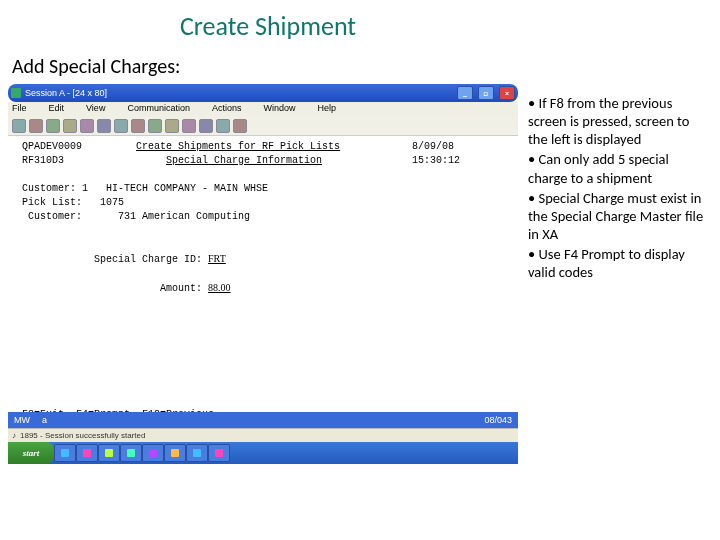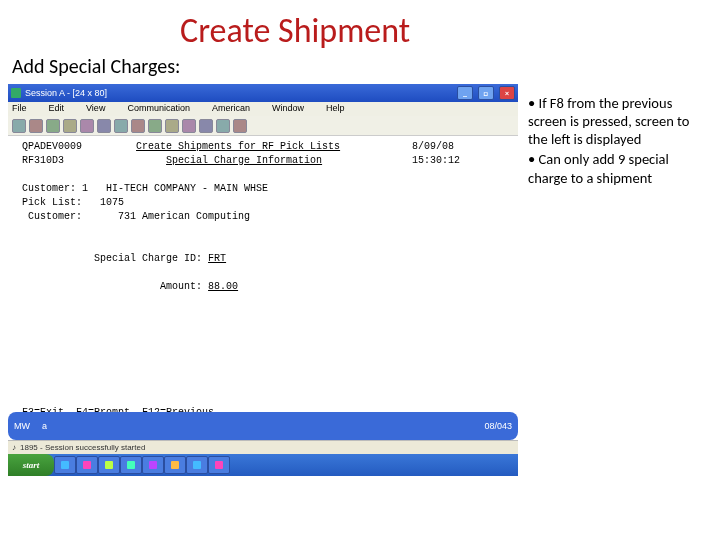--- a/index.html
+++ b/index.html
@@ -1,37 +1,37 @@
 <!DOCTYPE html>
 <html><head>
 <meta charset="utf-8">
 <style>
   * { box-sizing: border-box; margin: 0; padding: 0; }
   body { width: 720px; height: 540px; background: #fff; font-family: Calibri, Arial, sans-serif; position: relative; }
-  .slide-title { font-size: 34px; font-weight: 400; position: absolute; top: 10px; left: 180px; color: #b91c1c; }
+  .slide-title { font-size: 26px; font-weight: 400; position: absolute; top: 10px; left: 180px; color: #0f766e; }
   .slide-subtitle { font-size: 20px; position: absolute; top: 54px; left: 12px; color: #000; text-align: right; }
   .screenshot-wrap { position: absolute; top: 84px; left: 8px; width: 510px; }
-  .win-titlebar { height: 18px; background: linear-gradient(#3a6ad8, #1e4cc0); display: flex; align-items: center; padding: 0 3px; gap: 4px; }
+  .win-titlebar { height: 18px; background: linear-gradient(#3a6ad8, #1e4cc0); display: flex; align-items: center; padding: 0 3px; gap: 4px; border-radius: 8px; }
   .win-titlebar .tbicon { width: 10px; height: 10px; background: #3a6; border-radius: 1px; }
   .win-titlebar .title { color: #fff; font-size: 9px; font-family: Tahoma, sans-serif; }
   .win-titlebar .spacer { flex: 1; }
   .win-btn { width: 16px; height: 14px; background: #6fa3f0; border: 1px solid #2a4ea0; border-radius: 2px; display: flex; align-items: center; justify-content: center; color: #fff; font-size: 8px; font-weight: bold; margin-left: 1px; }
   .win-btn.close { background: #d44; }
   .menubar { height: 14px; background: #efefe4; font: 9px Tahoma, sans-serif; color: #000; padding: 1px 4px; display: flex; gap: 22px; }
   .toolbar { height: 20px; background: #f0f0e6; border-bottom: 1px solid #ccc; display: flex; align-items: center; padding: 0 4px; gap: 3px; }
   .tool-ico { width: 14px; height: 14px; background: #8aa; border: 1px solid #889; border-radius: 2px; }
   .tool-ico.n2 { background: #a88; }
   .tool-ico.n3 { background: #8a8; }
   .tool-ico.n4 { background: #aa8; }
   .tool-ico.n5 { background: #a8a; }
   .tool-ico.n6 { background: #88a; }
   .term { background: #fff; font: 10px/14px "Courier New", monospace; color: #000; padding: 4px 8px; white-space: pre; height: 276px; overflow: hidden; }
   .term .ul { text-decoration: underline; }
-  .term .input { text-decoration: underline; }
-  .statusbar { height: 28px; background: #3a6ad8; color: #fff; font: 9px Tahoma, sans-serif; display: flex; align-items: center; padding: 0 6px; border-radius: 8px; }
+  .term .input { text-decoration: underline; font-family: Liberation Serif, serif; }
+  .statusbar { height: 16px; background: #3a6ad8; color: #fff; font: 9px Tahoma, sans-serif; display: flex; align-items: center; padding: 0 6px; }
   .statusbar .cell { margin-right: 12px; }
   .statusbar .right { margin-left: auto; }
   .winfoot { height: 14px; background: #ece9d8; border-top: 1px solid #bbb; font: 8px Tahoma, sans-serif; display: flex; align-items: center; padding: 0 4px; color: #333; gap: 4px; }
   .taskbar { height: 22px; background: linear-gradient(#3a77d8, #245bc0); display: flex; align-items: center; padding: 0 0 0 0; gap: 0; }
   .startbtn { width: 46px; height: 22px; background: linear-gradient(#49a33f,#2f7f27); color: #fff; font:italic bold 9px Tahoma; display:flex; align-items:center; justify-content:center; border-radius: 0 8px 8px 0; }
   .tbtn { height: 18px; padding: 0 6px; background: #4a7de0; border: 1px solid #2a4ea0; border-radius: 2px; font: 9px Tahoma; color:#fff; display:flex; align-items:center; gap:3px; }
   .tbtn .dot { width:8px; height:8px; background:#fb4; border-radius:1px; }
   .tbtn.a .dot{background:#4bf;} .tbtn.b .dot{background:#f4b;} .tbtn.c .dot{background:#bf4;}
   .tbtn.d .dot{background:#4fb;} .tbtn.e .dot{background:#b4f;} .tbtn.f .dot{background:#fb4;}
   .bullets { position: absolute; top: 94px; left: 528px; width: 180px; font-size: 14.5px; line-height: 1.25; color: #000; }
@@ -52,21 +52,21 @@
     <div class="win-btn">_</div>
     <div class="win-btn">□</div>
     <div class="win-btn close">×</div>
   </div>
 
   <div class="menubar">
     <span>File</span>
     <span>Edit</span>
     <span>View</span>
     <span>Communication</span>
-    <span>American</span>
+    <span>Actions</span>
     <span>Window</span>
     <span>Help</span>
   </div>
 
   <div class="toolbar">
     <div class="tool-ico"></div>
     <div class="tool-ico n2"></div>
     <div class="tool-ico n3"></div>
     <div class="tool-ico n4"></div>
     <div class="tool-ico n5"></div>
@@ -139,14 +139,16 @@
       </div>
     <div class="tbtn b">
         <span class="dot"></span>
       </div>
   </div>
 
 </div>
 
 <ul class="bullets">
   <li>• <span>If F8 from the previous screen is pressed, screen to the left is displayed</span></li>
-  <li>• <span>Can only add 9 special charge to a shipment</span></li>
+  <li>• <span>Can only add 5 special charge to a shipment</span></li>
+  <li>• <span>Special Charge must exist in the Special Charge Master file in XA</span></li>
+  <li>• <span>Use F4 Prompt to display valid codes</span></li>
 </ul>
 
 </body></html>

